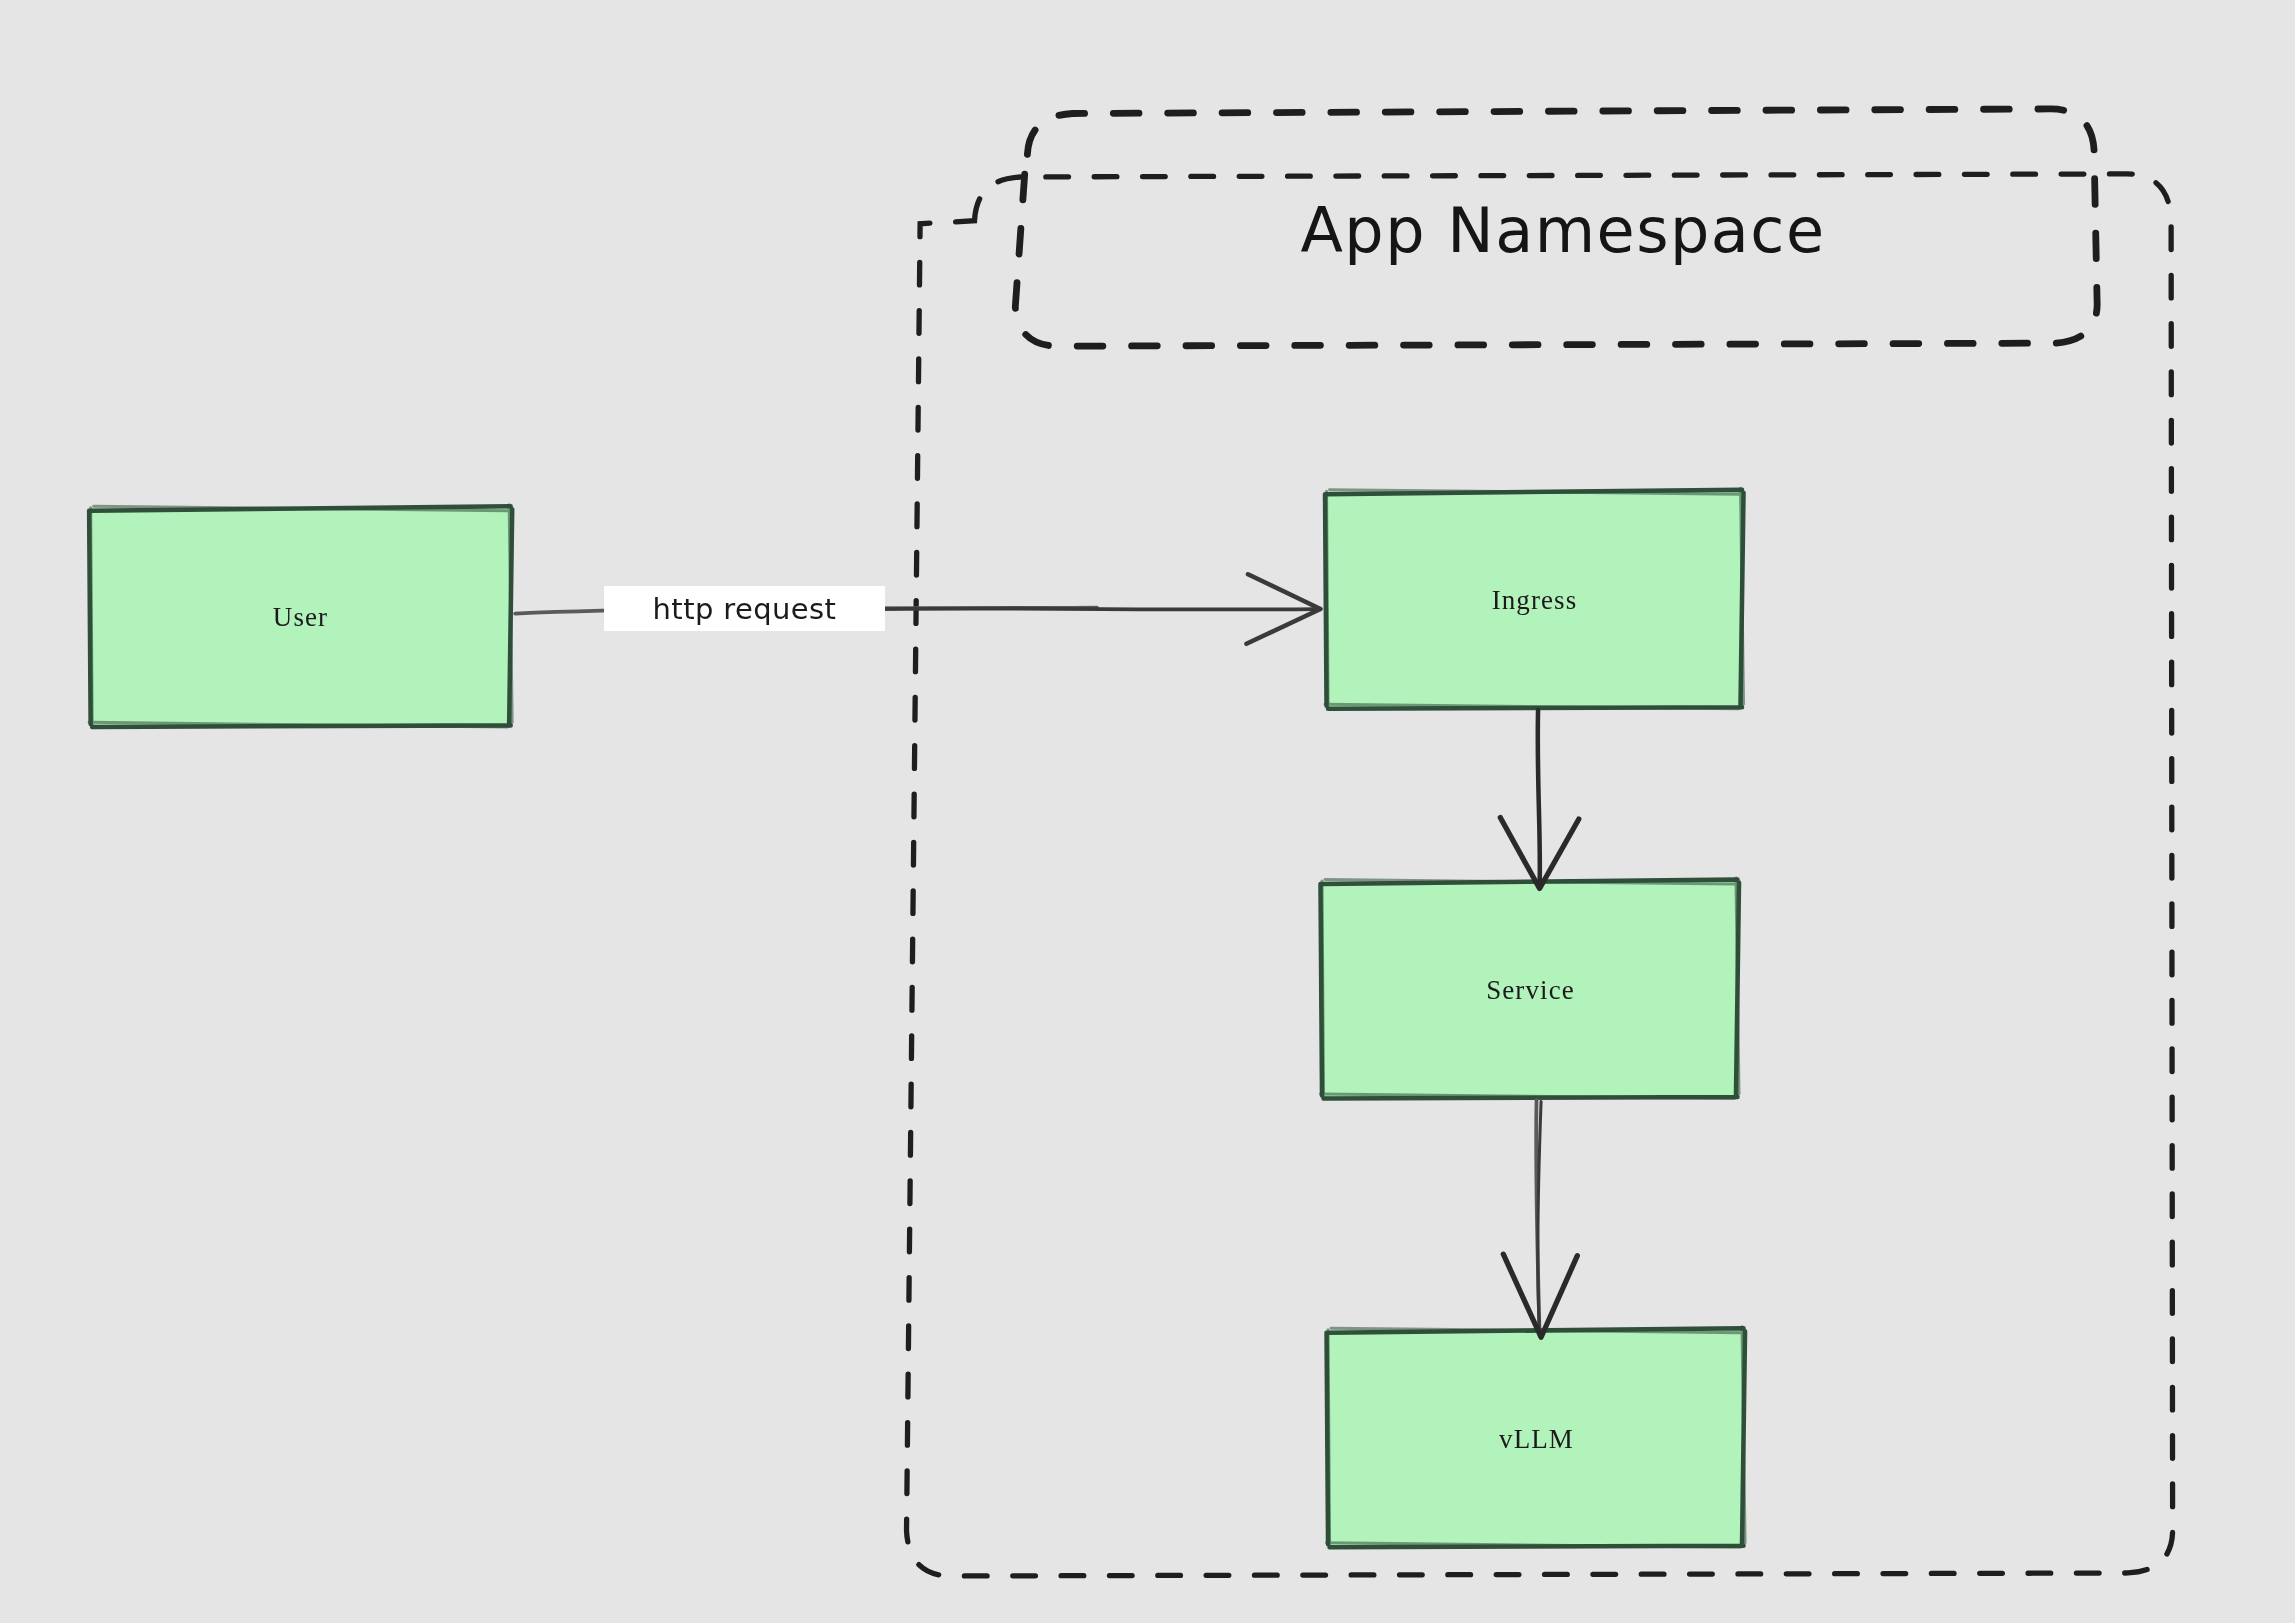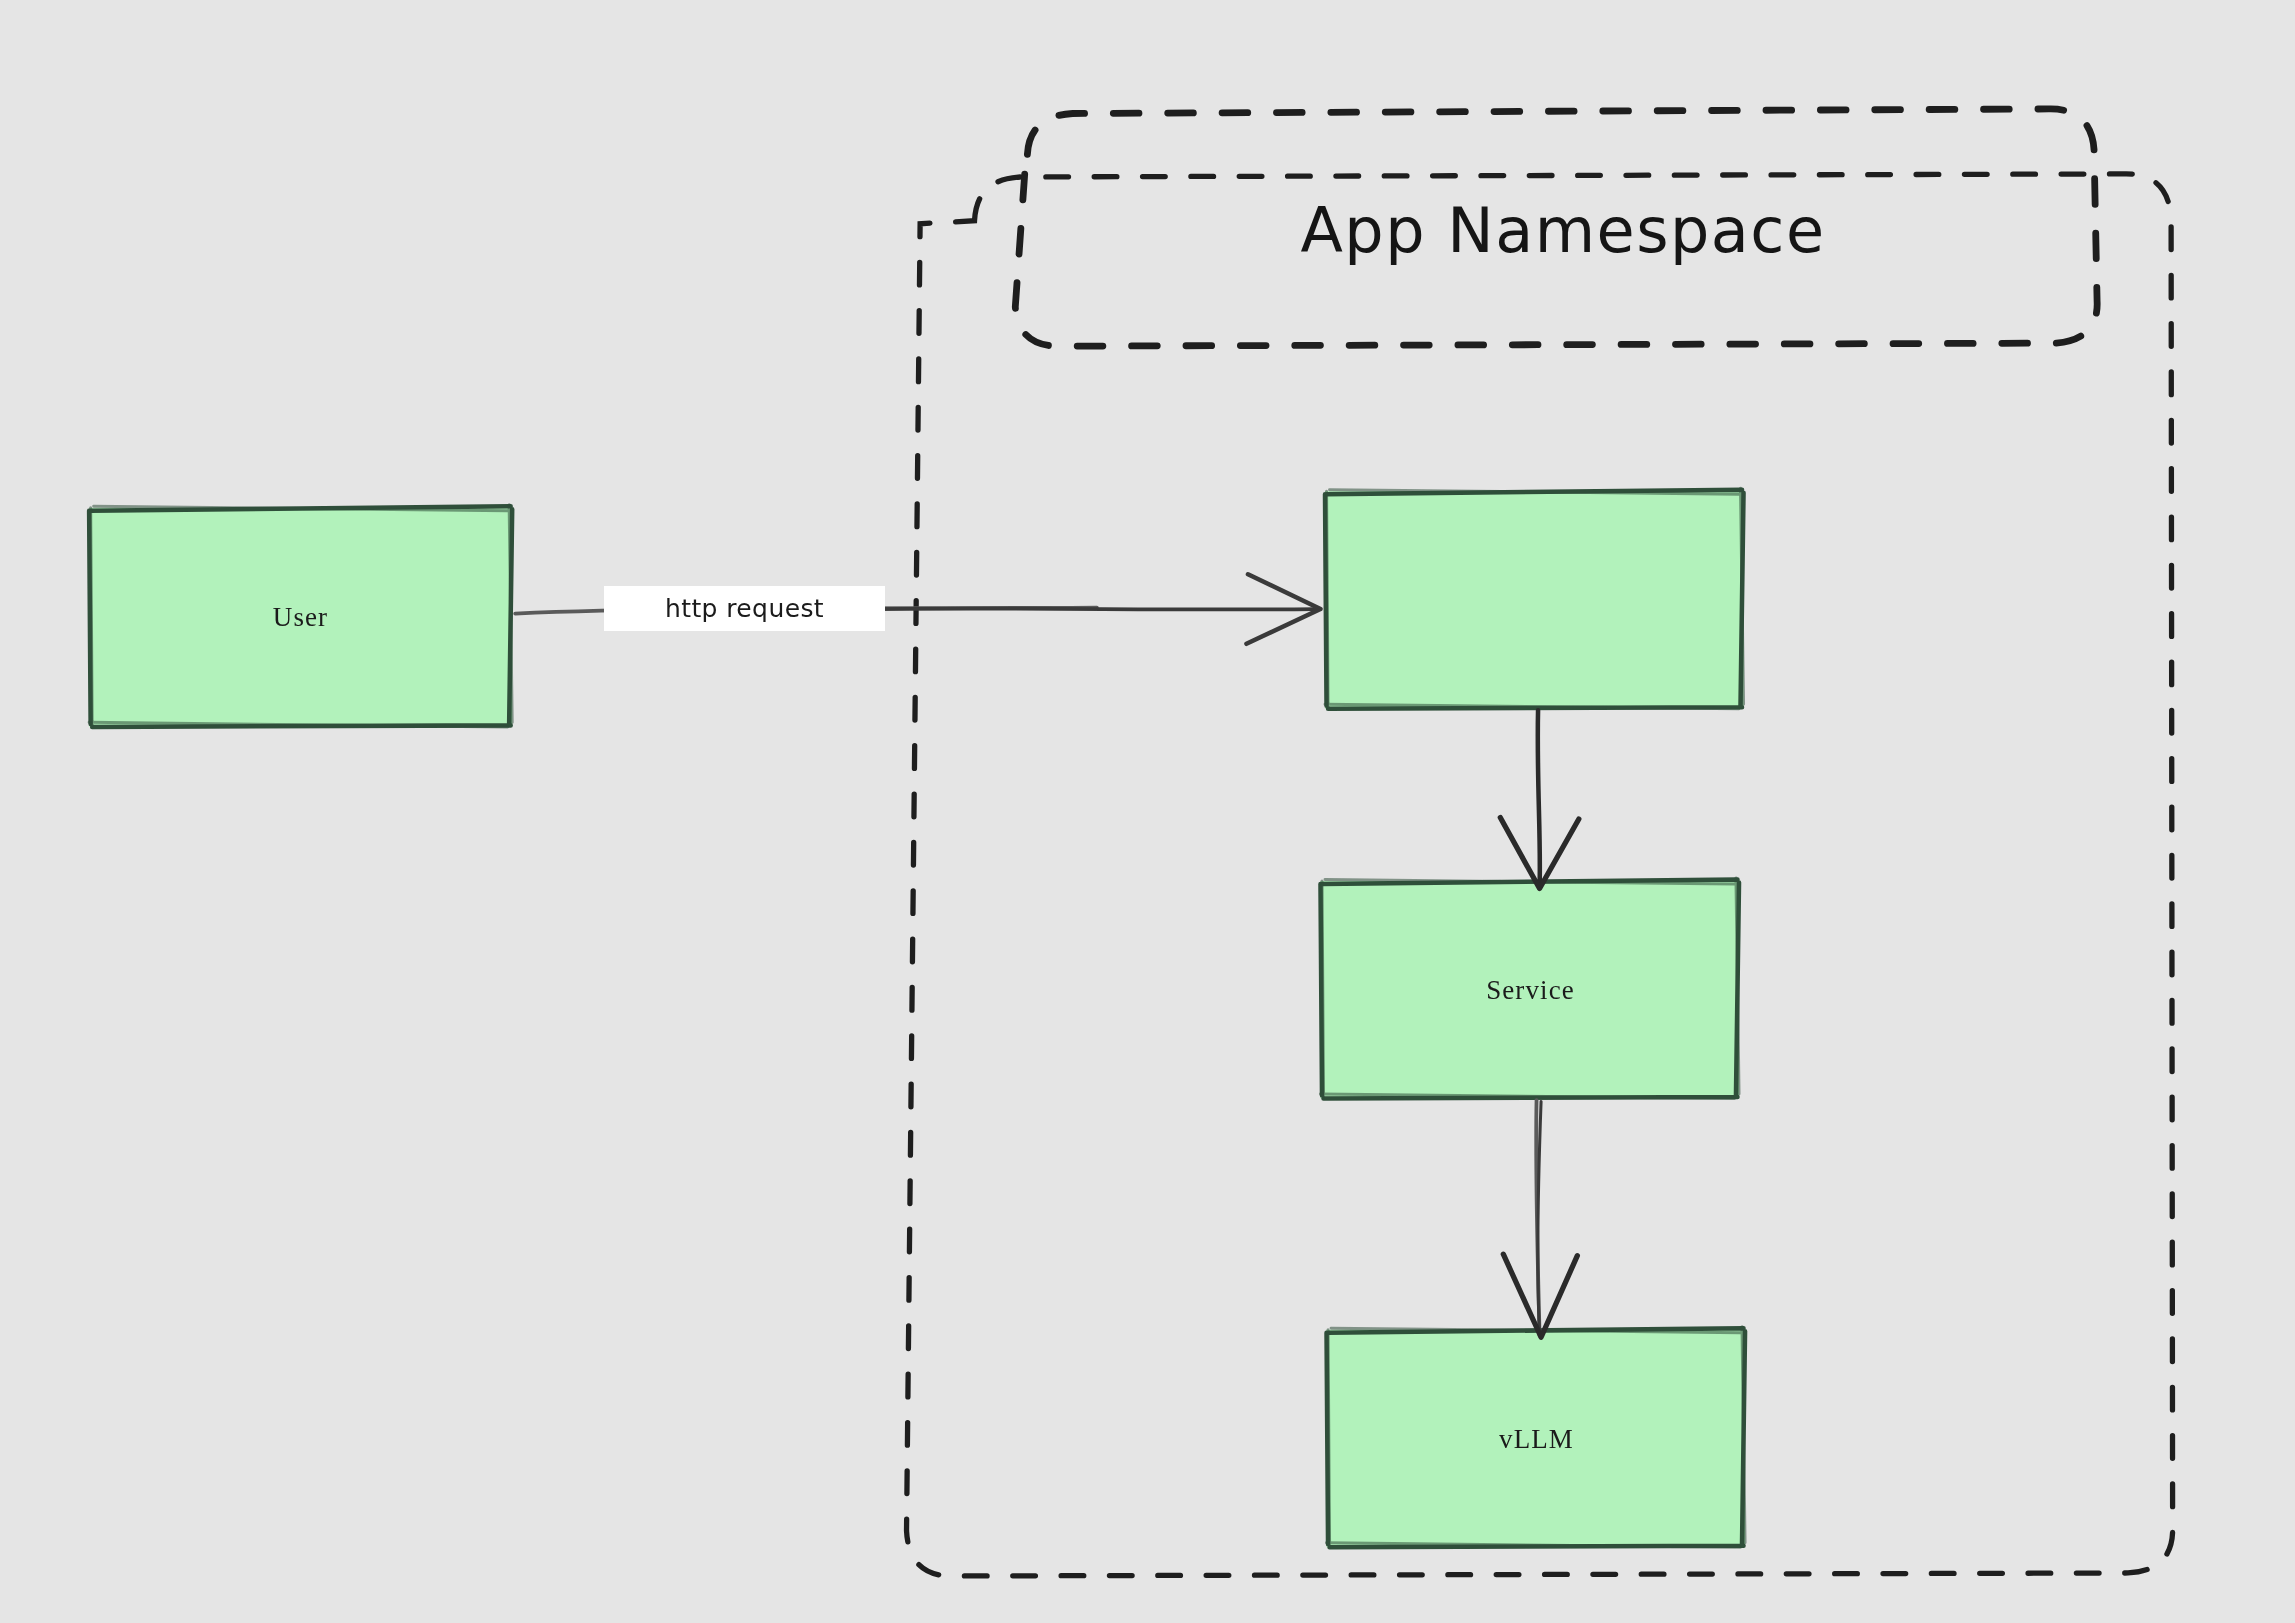--- a/index.html
+++ b/index.html
@@ -48,21 +48,21 @@
     letter-spacing: 1.5px;
     white-space: nowrap;
     pointer-events: none;
   }
   .edge-label {
     position: absolute;
     display: flex;
     align-items: center;
     justify-content: center;
     font-family: "DejaVu Sans", sans-serif;
-    font-size: 25px;
+    font-size: 29px;
     color: #1b1b1b;
     letter-spacing: 0.4px;
     white-space: nowrap;
     background: #ffffff;
     padding: 0 4.5px;
     pointer-events: none;
   }
 </style>
 </head>
 <body>
@@ -135,20 +135,21 @@
       <path d="M 2040 1458 C 2036 1566, 2034 1686, 2038 1766" fill="none" stroke="#3a3a3a" stroke-width="4" stroke-linecap="round"></path>
       <path d="M 1990 1660 L 2040 1770 L 2088 1662" fill="none" stroke="#2a2a2a" stroke-width="7" stroke-linecap="round" stroke-linejoin="round"></path>
     </g>
 
   </svg>
 
   <div class="group-title" style="left:1028px; top:174px; width:1070px; height:113px;">App Namespace</div>
 
   <div class="node-label" style="left:89px; top:508px; width:423px; height:219px;">User</div>
 
+  <div class="node-label" style="left:1325px; top:491px; width:419px; height:218px;">Ingress</div>
 
   <div class="node-label" style="left:1327px; top:1330px; width:419px; height:218px;">vLLM</div>
 
   <div class="node-label" style="left:1321px; top:881px; width:419px; height:218px;">Service</div>
 
   <div class="edge-label" style="left:604px; top:586px; width:272px; height:45px;">http request</div>
 
 </div>
 
 

